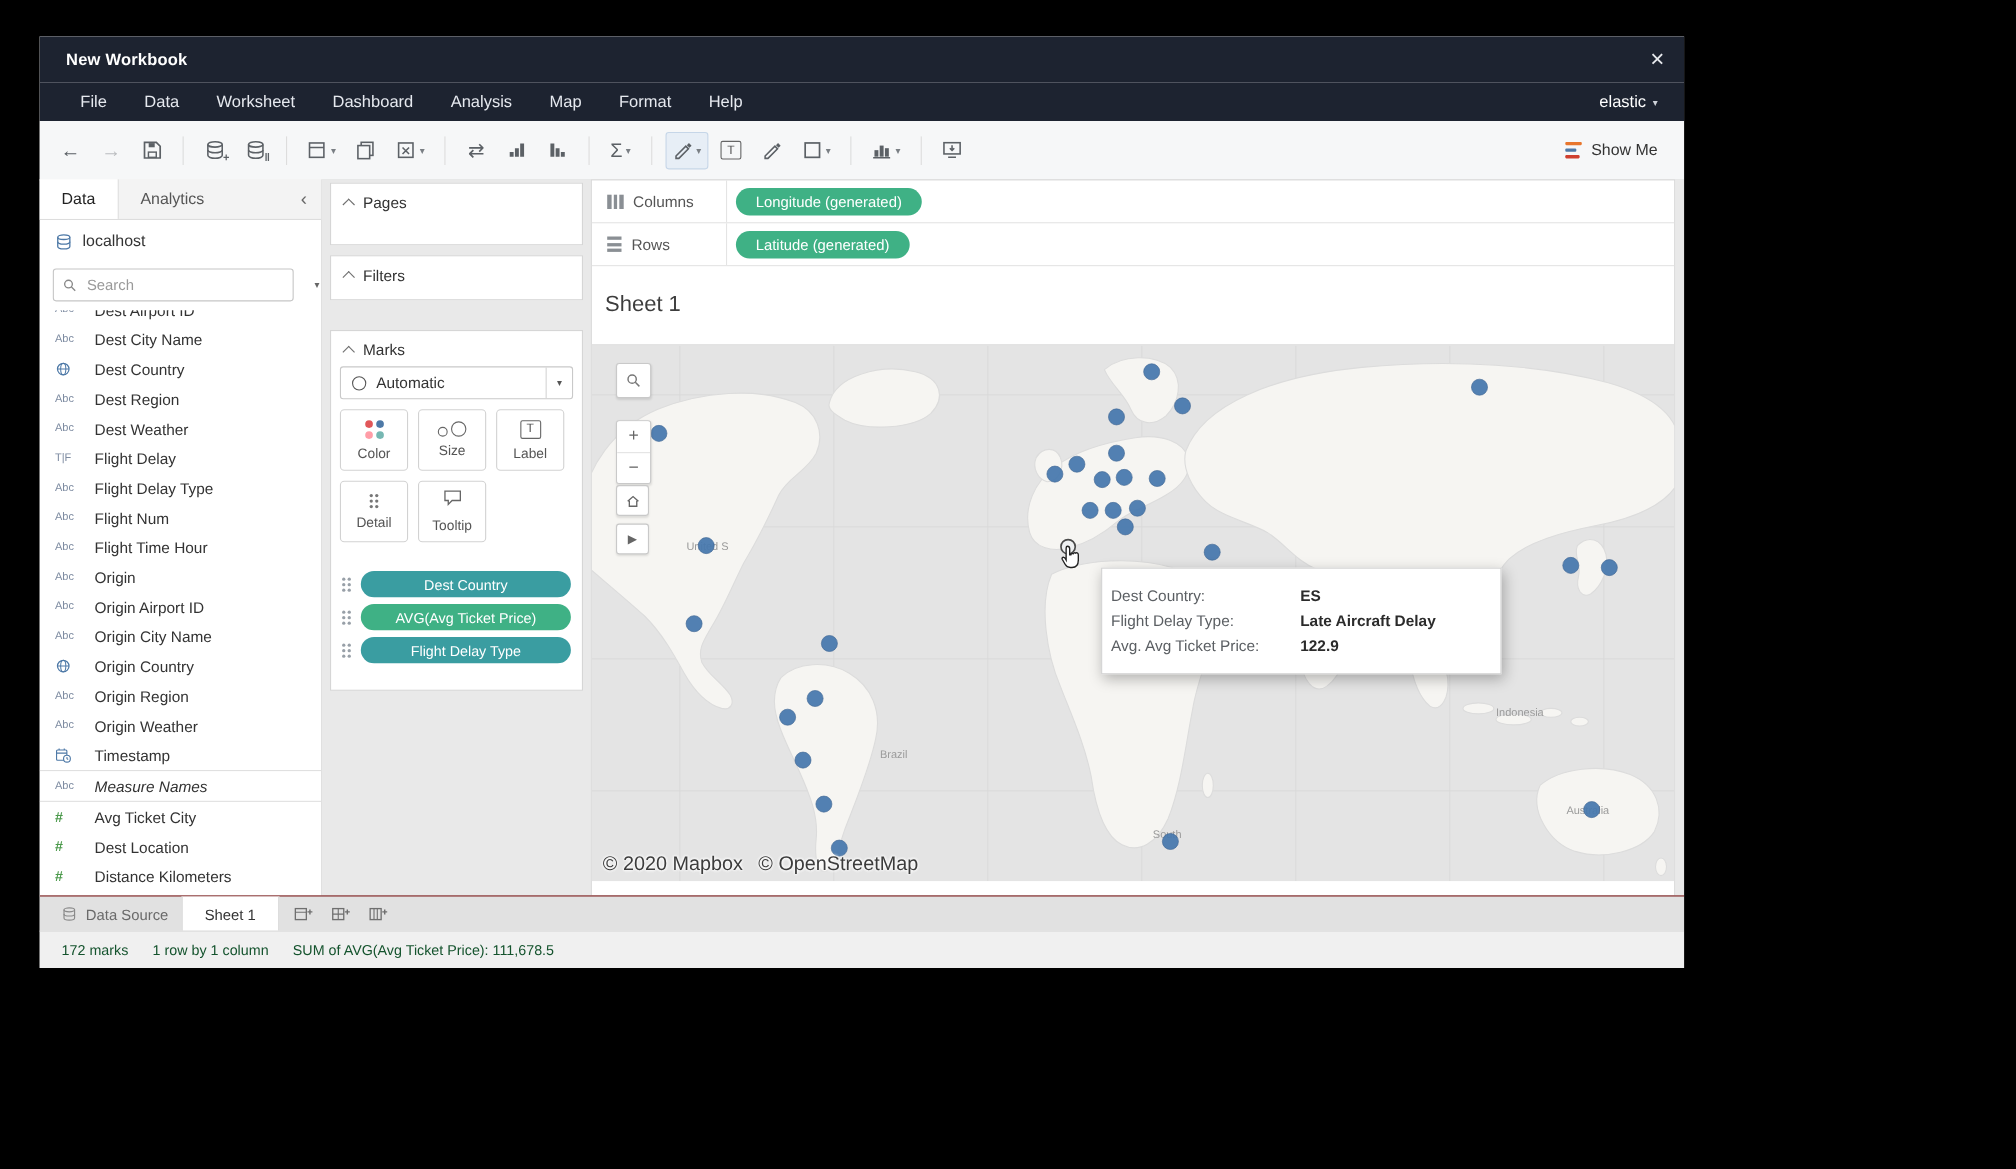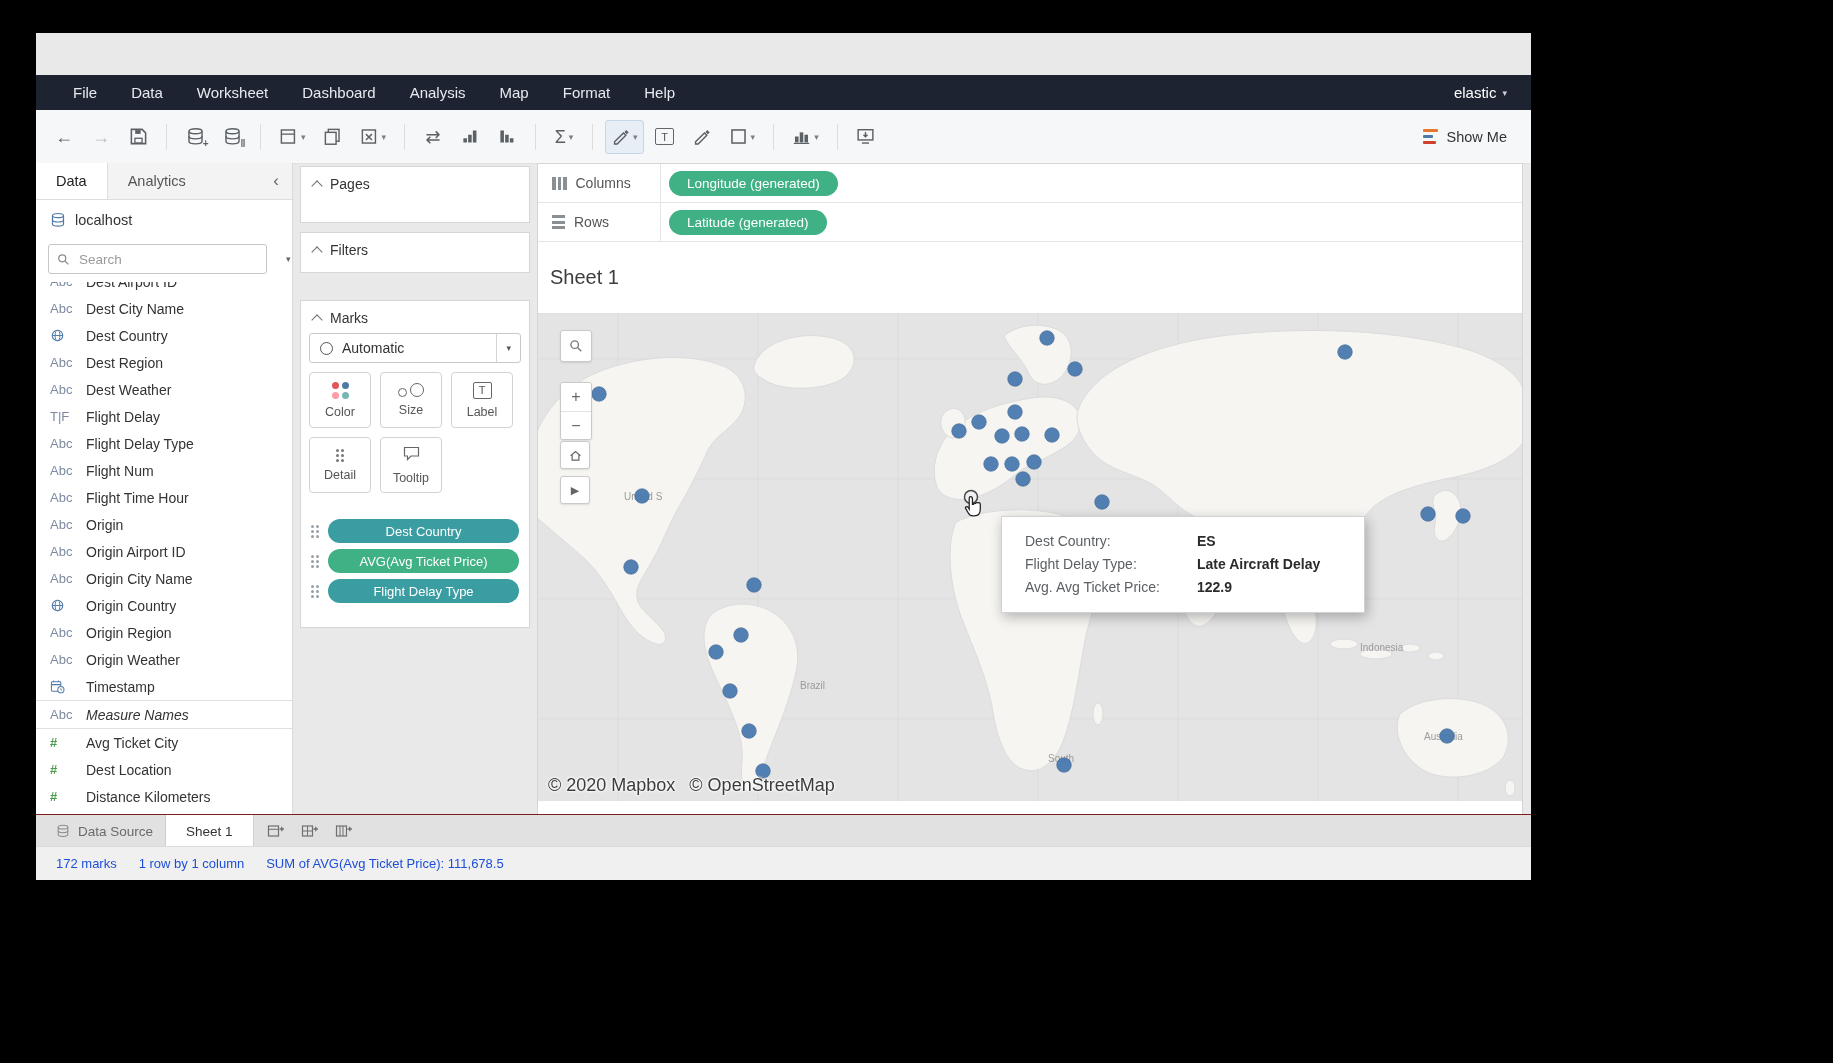--- a/index.html
+++ b/index.html
@@ -46,21 +46,21 @@
   .search-row{display:flex;align-items:center;padding:4px 4px 8px 12px;gap:19px}
   .searchbox{flex:1;display:flex;align-items:center;border:1px solid #c6c6c6;border-radius:3px;height:28px;padding:0 8px;gap:7px;background:#fff}
   .searchbox svg{width:13px;height:13px;color:#888}
   .search{border:none;outline:none;flex:1;min-width:0;font-size:13.5px;color:#333;font-family:inherit;background:transparent}
   .search::placeholder{color:#9a9a9a}
   .search-dd{width:16px;text-align:center;color:#666;font-size:9px;cursor:pointer}
   .field-list{flex:1;overflow:hidden}
   .field-row{display:flex;align-items:center;height:27px;padding-left:14px;gap:8px;cursor:pointer}
   .field-row:first-child{margin-top:-14px}
   .field-row.divider{border-top:1px solid #e0e0e0}
-  .fi{width:28px;flex:0 0 28px;font-size:13px;color:#7c8aa0;display:inline-flex;align-items:center}
+  .fi{width:28px;flex:0 0 28px;font-size:10px;color:#7c8aa0;display:inline-flex;align-items:center}
   .fi-hash{color:#4c9a4c;font-size:13px;font-weight:bold}
   .fi svg{width:15px;height:15px;color:#4e79a7}
   .field-label{font-size:14px;color:#333;white-space:nowrap}
   .field-label.italic{font-style:italic}
 
   
   .cards{position:absolute;left:264px;top:130px;width:230px;bottom:65px}
   .card{position:absolute;left:0;right:0;background:#fff;border:1px solid #d6d6d6;box-sizing:border-box}
   #card-pages{top:3px;height:57px}
   #card-filters{top:69px;height:41px}
@@ -113,37 +113,37 @@
   .map-label{font-size:10px;fill:#9b9b9b}
   .map-search{position:absolute;left:22px;top:16px;width:30px;height:30px;background:#fff;border:1px solid #c9c9c9;border-radius:3px;display:flex;align-items:center;justify-content:center;color:#777;cursor:pointer;box-shadow:0 1px 2px rgba(0,0,0,.1)}
   .map-search svg{width:14px;height:14px}
   .zoomstack{position:absolute;left:22px;top:68px;width:30px;background:#fff;border:1px solid #c9c9c9;border-radius:3px;overflow:hidden;box-shadow:0 1px 2px rgba(0,0,0,.1)}
   .mbtn2{width:30px;height:28px;display:flex;align-items:center;justify-content:center;color:#666;font-size:16px;cursor:pointer;background:#fff;box-sizing:border-box}
   .zoomstack .mbtn2 + .mbtn2{border-top:1px solid #e3e3e3}
   .home-btn,.pan-btn{position:absolute;left:22px;width:30px;height:28px;background:#fff;border:1px solid #c9c9c9;border-radius:3px;display:flex;align-items:center;justify-content:center;color:#666;cursor:pointer;box-shadow:0 1px 2px rgba(0,0,0,.1);box-sizing:border-box}
   .home-btn{top:127px}
   .home-btn svg{width:15px;height:15px}
   .pan-btn{top:162px;font-size:11px}
-  .map-tooltip{position:absolute;left:463px;top:202px;width:364px;background:#fff;border:1px solid #d2d2d2;box-shadow:2px 4px 12px rgba(0,0,0,.28);padding:13px 23px;z-index:5;box-sizing:border-box}
+  .map-tooltip{position:absolute;left:463px;top:202px;width:364px;background:#fff;border:1px solid #d2d2d2;box-shadow:2px 4px 12px rgba(0,0,0,.28);padding:13px 8px;z-index:5;box-sizing:border-box}
   .tt-row{display:flex;font-size:14px;line-height:23px}
   .tt-label{width:172px;flex:0 0 172px;color:#5b5f63}
   .tt-value{font-weight:bold;color:#2b2b2b;white-space:nowrap}
   .cursor-hand{position:absolute;left:426px;top:181px;z-index:6;pointer-events:none}
   .attrib{position:absolute;left:10px;bottom:5px;display:flex;gap:14px;font-size:18px;color:#3c3c3c;text-shadow:0 0 3px #fff,0 0 3px #fff,0 0 3px #fff}
   .attrib span{cursor:pointer}
 
   
   .tabbar{position:absolute;left:0;right:0;bottom:33px;height:32px;background:#e1e1e1;border-top:1px solid #7f1d1d;display:flex;align-items:stretch;padding-left:8px}
   .dstab{display:flex;align-items:center;gap:8px;padding:0 12px;color:#6a6a6a;font-size:13.5px;cursor:pointer}
   .dstab svg{width:14px;height:14px;color:#8a8a8a}
   .sheettab{display:flex;align-items:center;padding:0 20px;background:#fff;border-left:1px solid #cfcfcf;border-right:1px solid #cfcfcf;font-size:13.5px;color:#333;cursor:pointer}
   .newtabs{display:flex;align-items:center;gap:6px;margin-left:8px}
   .ntb{width:28px;height:26px;display:flex;align-items:center;justify-content:center;color:#6f6f6f;cursor:pointer}
   .ntb svg{width:18px;height:16px}
-  .statusbar{position:absolute;left:0;right:0;bottom:0;height:33px;background:#f0f0f0;border-top:1px solid #dcdcdc;display:flex;align-items:center;gap:22px;padding-left:20px;font-size:13px;color:#1d4ed8}
+  .statusbar{position:absolute;left:0;right:0;bottom:0;height:33px;background:#f0f0f0;border-top:1px solid #dcdcdc;display:flex;align-items:center;gap:22px;padding-left:20px;font-size:13px;color:#14532d}
   .statusbar span{white-space:nowrap}
 </style>
 </head>
 <body>
 
 <svg width="0" height="0" style="position:absolute" aria-hidden="true">
   <defs>
     <symbol id="sym-mag" viewBox="0 0 16 16">
         <circle cx="6.5" cy="6.5" r="4.3" fill="none" stroke="currentColor" stroke-width="1.5"></circle>
         <line x1="9.8" y1="9.8" x2="14" y2="14" stroke="currentColor" stroke-width="1.5"></line>
@@ -224,20 +224,24 @@
     <symbol id="sym-story-plus" viewBox="0 0 18 16">
         <rect x="1.5" y="3" width="10" height="10" fill="none" stroke="currentColor" stroke-width="1.2"></rect>
         <path d="M5 3 v10 M8 3 v10" stroke="currentColor" stroke-width="1"></path>
         <path d="M12.5 6 h4.5 M14.75 3.8 v4.5" stroke="currentColor" stroke-width="1.3"></path>
       </symbol>
   </defs>
 </svg>
 
 <div class="window">
 
+  <div class="titlebar">
+    <span class="title">New Workbook</span>
+    <span class="close">×</span>
+  </div>
 
   <div class="menubar">
     <span class="menu-item">File</span>
     <span class="menu-item">Data</span>
     <span class="menu-item">Worksheet</span>
     <span class="menu-item">Dashboard</span>
     <span class="menu-item">Analysis</span>
     <span class="menu-item">Map</span>
     <span class="menu-item">Format</span>
     <span class="menu-item">Help</span>

